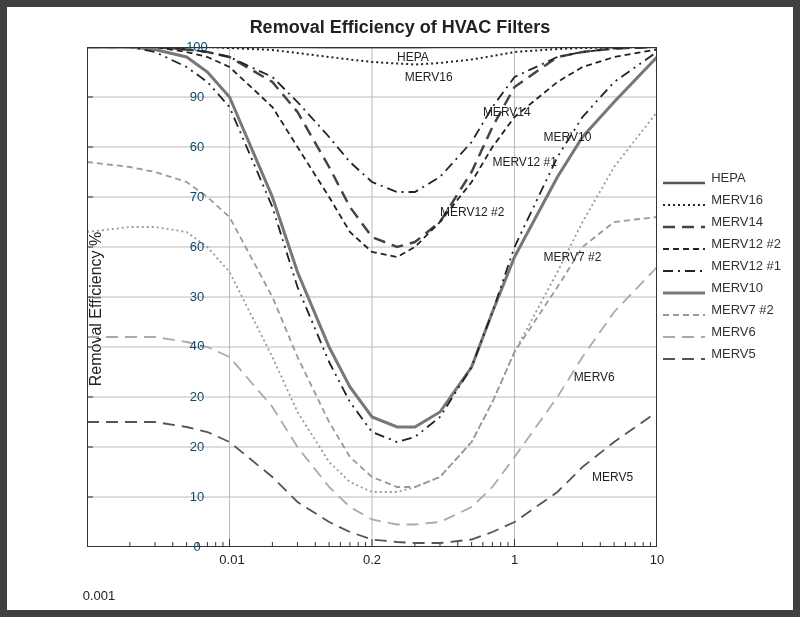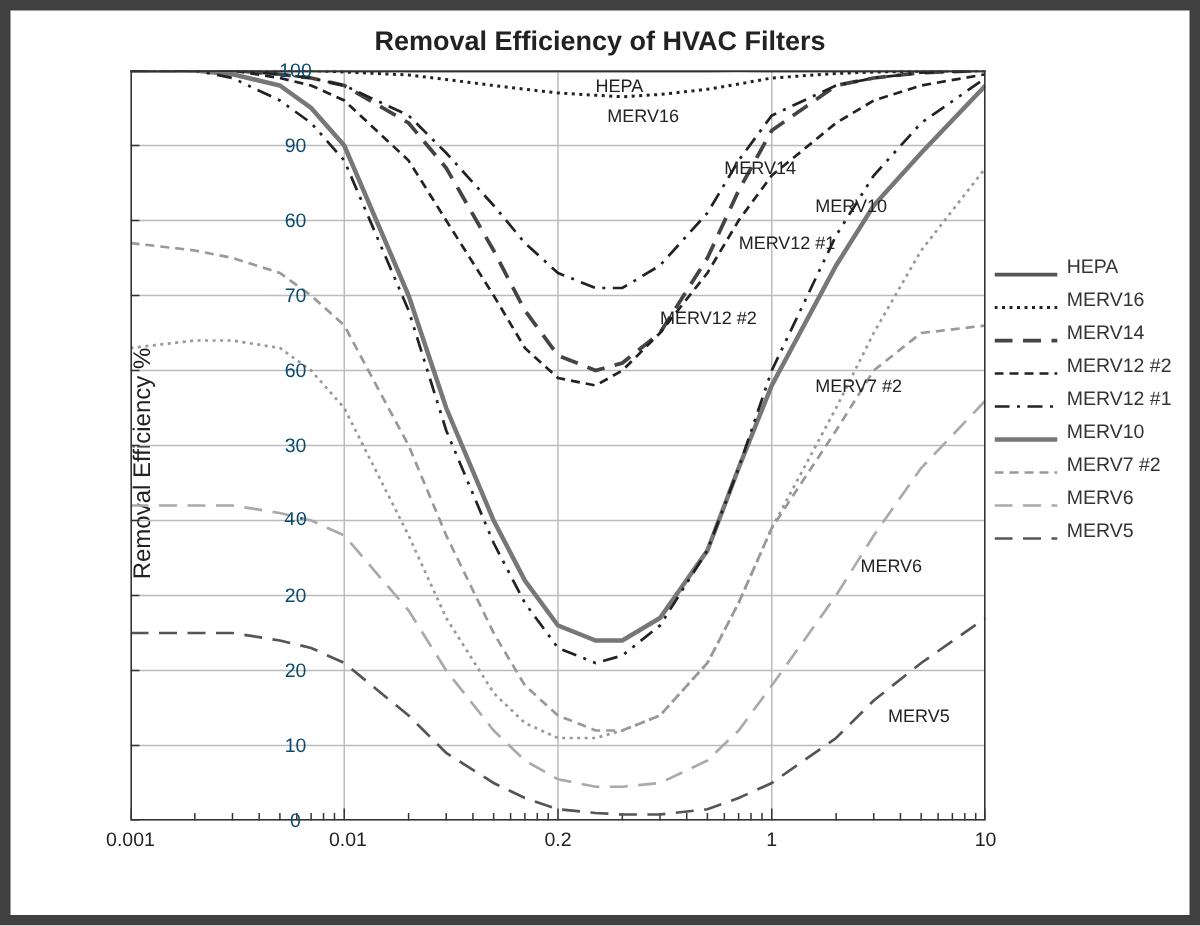--- a/index.html
+++ b/index.html
@@ -126,21 +126,21 @@
       <div class="ytick" style="top: 382px;">20</div>
       <div class="ytick" style="top: 332px; font-family: Liberation Mono, monospace;">40</div>
       <div class="ytick" style="top: 282px;">30</div>
       <div class="ytick" style="top: 232px;">60</div>
       <div class="ytick" style="top: 182px;">70</div>
       <div class="ytick" style="top: 132px;">60</div>
       <div class="ytick" style="top: 82px;">90</div>
       <div class="ytick" style="top: 32px;">100</div>
     </div>
   <div id="xticks">
-      <div class="xtick" style="left: 80px;">0.001</div>
+      <div class="xtick" style="left: 92px; margin-top: 36px;">0.001</div>
       <div class="xtick" style="left: 225px;">0.01</div>
       <div class="xtick" style="left: 365px;">0.2</div>
       <div class="xtick" style="left: 507.5px;">1</div>
       <div class="xtick" style="left: 650px;">10</div>
     </div>
 
   <div class="legend" id="legend">
       <div class="legend-row">
         <span class="swatch">
           <svg width="42" height="10">

